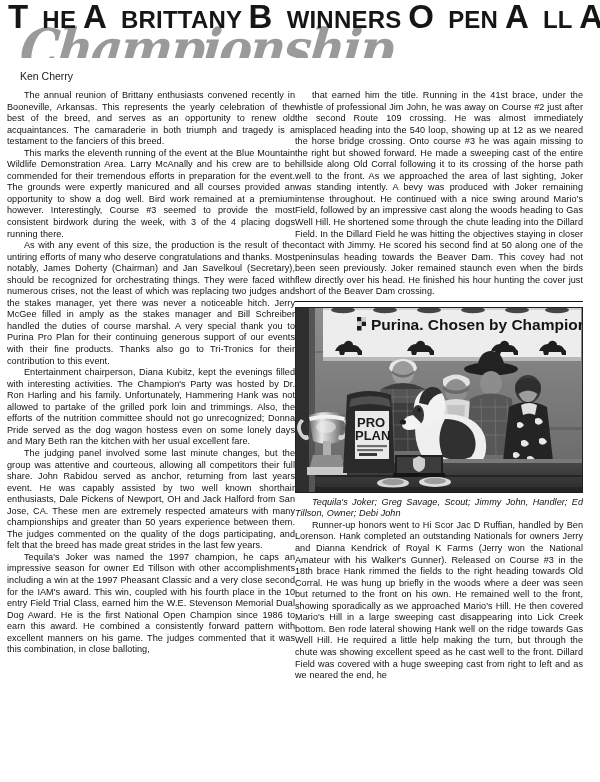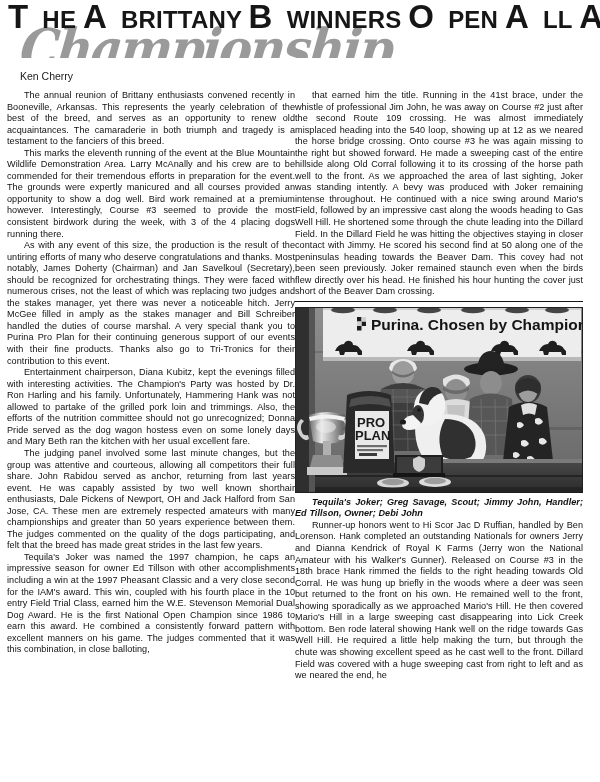--- a/index.html
+++ b/index.html
@@ -141,21 +141,21 @@
     margin: 0 0 4px 0;
     background: #6a6a6a;
     overflow: hidden;
   }
   .photo-wrap svg { display: block; }
 
   .caption {
     margin: 2px 0 6px 0;
     font-size: 8.6px;
     line-height: 10.4px;
-    font-weight: bold;
+    font-weight: normal;
     font-style: italic;
     text-align: center;
     text-indent: 0;
     color: #111;
     letter-spacing: 0.05px;
   }
 </style>
 </head>
 <body>
 

